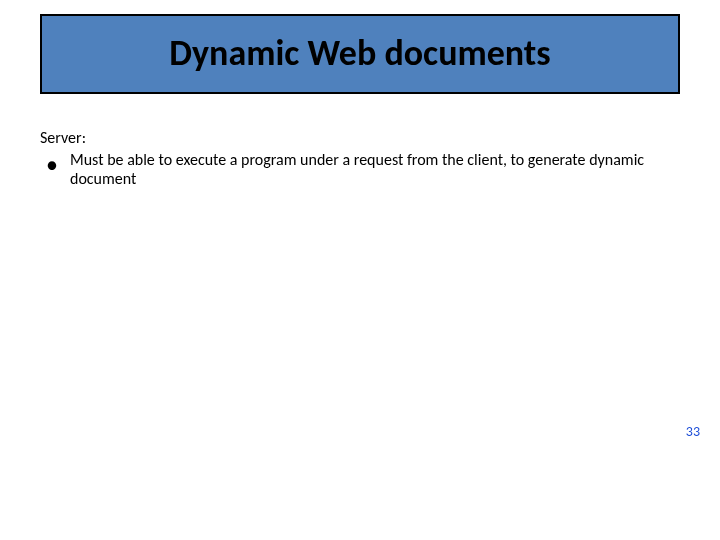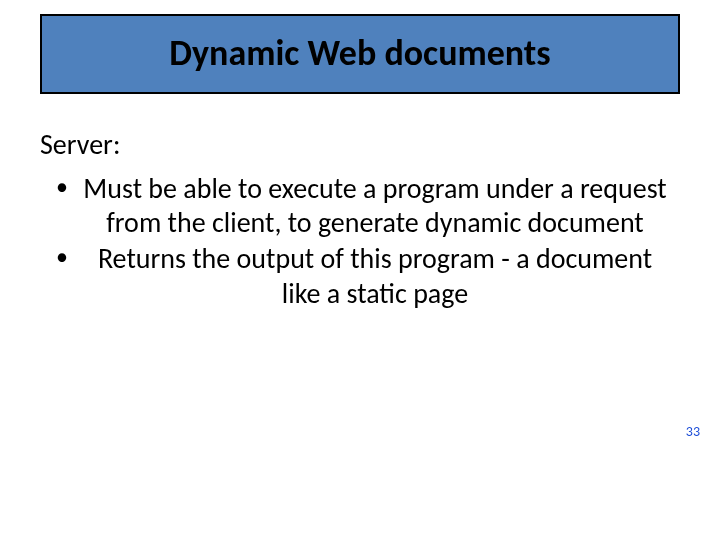--- a/index.html
+++ b/index.html
@@ -36,32 +36,31 @@
     font-weight: 700;
     color: #000;
     text-align: center;
     line-height: 1.1;
   }
   .body-area {
     position: absolute;
     top: 128px;
     left: 40px;
     width: 640px;
-    font-size: 28px;
+    font-size: 16px;
     line-height: 1.22;
     color: #000;
   }
   .lead {
     margin: 0 0 2px 0;
   }
   ul.bullets {
     list-style: none;
-    margin: 10px;
+    margin: 0;
     padding: 0;
-    text-align: center;
   }
   ul.bullets li {
     position: relative;
     padding-left: 30px;
     margin: 0 0 2px 0;
   }
   ul.bullets li::before {
     content: "•";
     position: absolute;
     left: 6px;
@@ -83,19 +82,18 @@
 <div class="slide">
 
   <div class="title-box">
     <div class="title-text">Dynamic Web documents</div>
   </div>
 
   <div class="body-area">
     <p class="lead">Server:</p>
     <ul class="bullets">
       <li>Must be able to execute a program under a request from the client, to generate dynamic document</li>
-      <li>Returns the output of this program - a document like a static page</li>
     </ul>
   </div>
 
   <div class="page-number">33</div>
 
 </div>
 
 </body></html>

